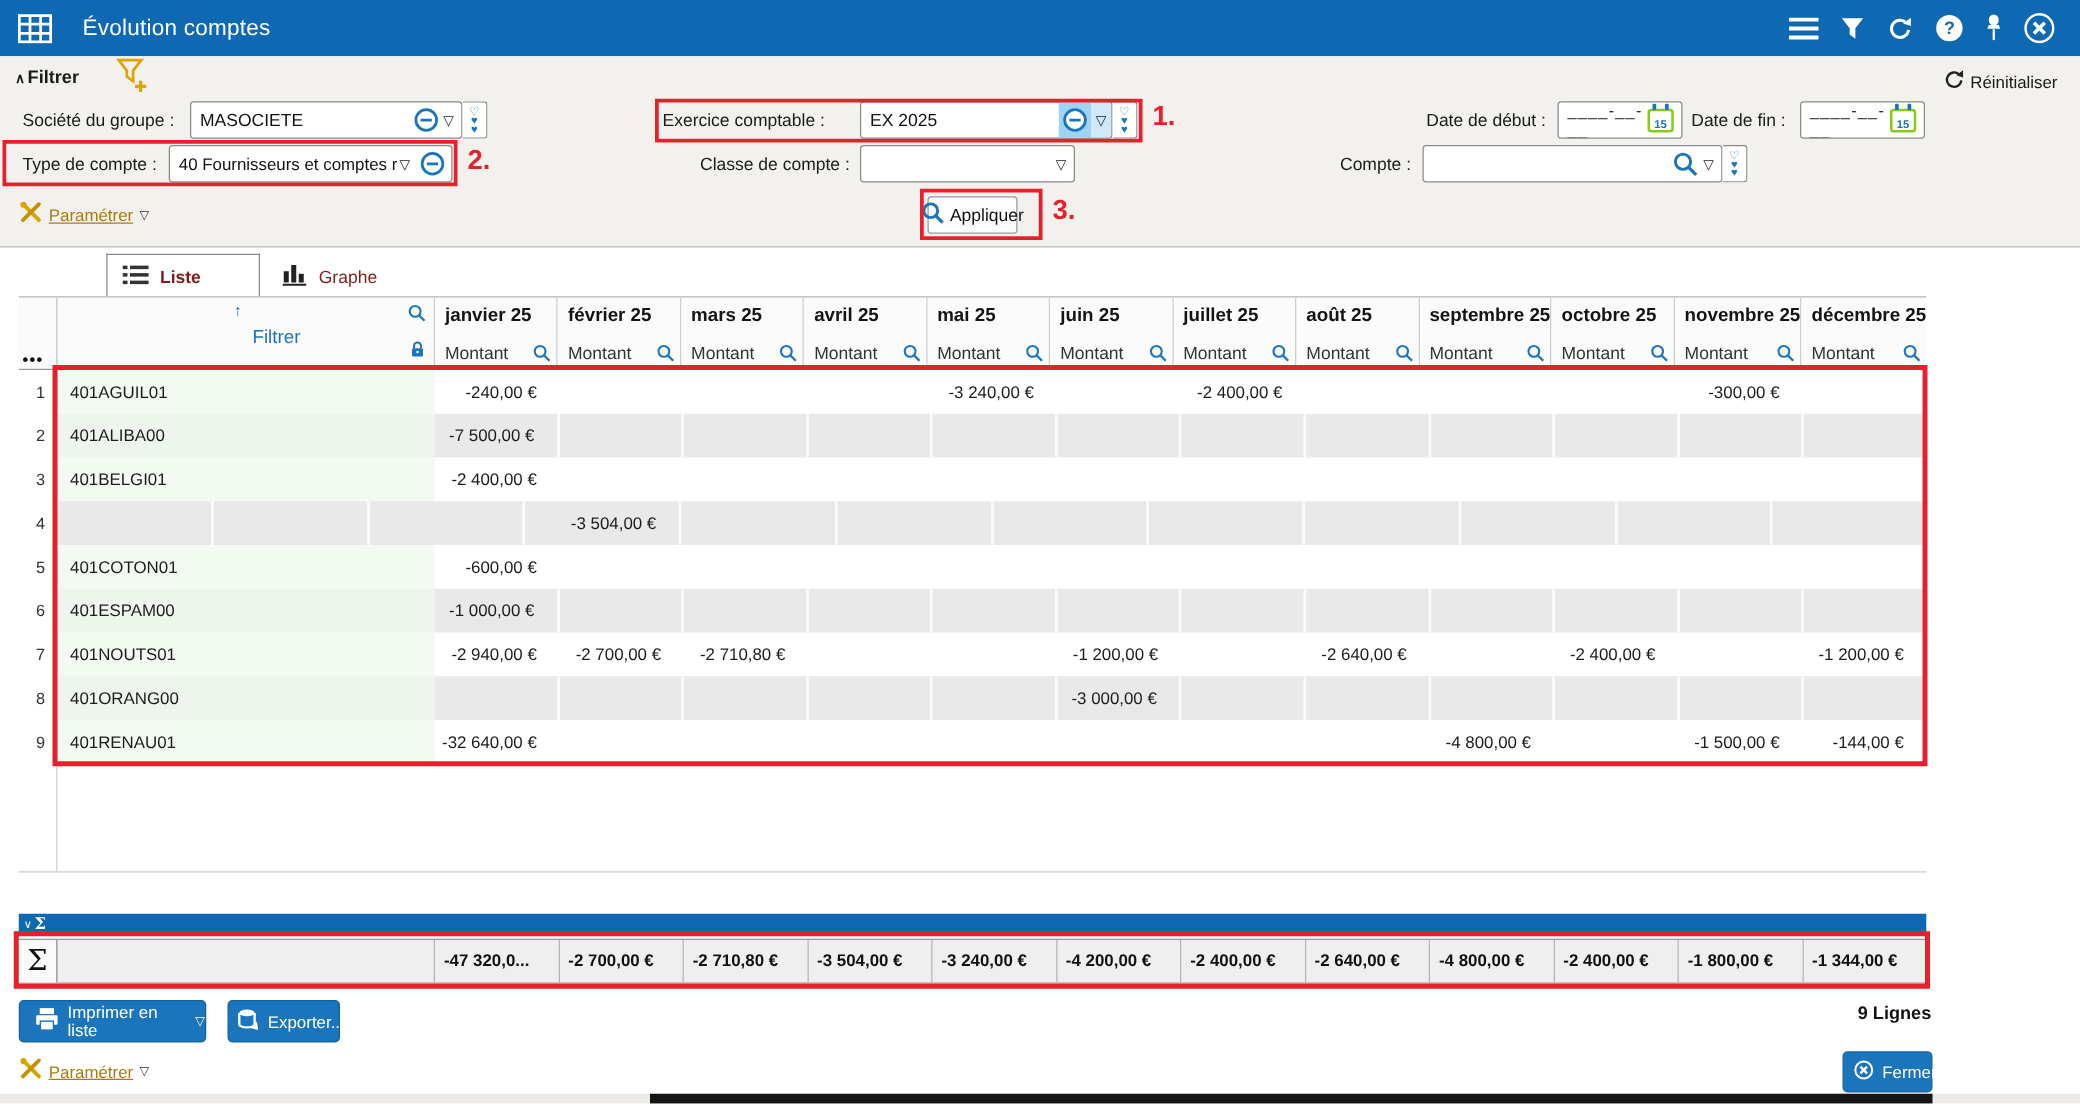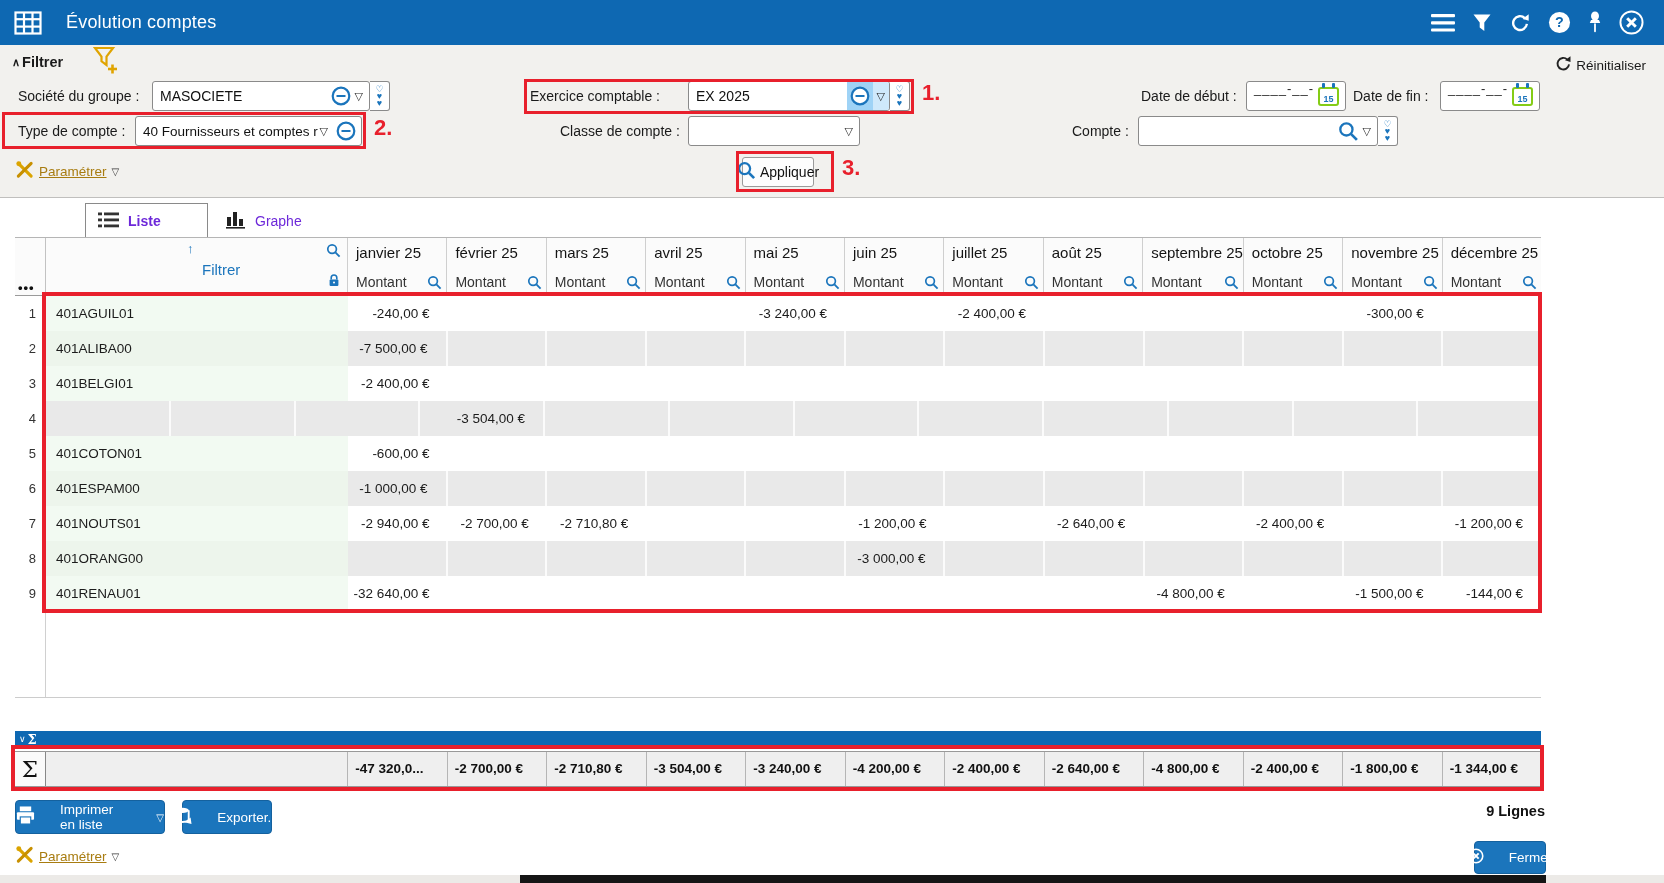--- a/index.html
+++ b/index.html
@@ -50,40 +50,40 @@
   .param{position:absolute;display:flex;align-items:center;gap:5px;cursor:pointer;}
   .param-label{font-size:13.5px;color:#a87c10;text-decoration:underline;}
   .param .dd2{font-size:10px;color:#333;}
 
   
   .rbox{position:absolute;border:4px solid #e8202c;box-sizing:border-box;pointer-events:none;}
   .rnum{position:absolute;color:#e8202c;font-weight:bold;font-size:22px;font-family:"Liberation Sans",sans-serif;}
 
   
   .tab{position:absolute;display:flex;align-items:center;gap:9px;box-sizing:border-box;
-       padding:0 12px;cursor:pointer;font-size:14px;color:#6d28d9;}
+       padding:0 12px;cursor:pointer;font-size:14px;color:#7f1d1d;}
   .tab-liste{left:85px;top:203px;width:123px;height:35px;background:#fff;
              border:1px solid #8a8a8a;border-bottom:none;font-weight:bold;}
   .tab-graphe{left:214px;top:205px;width:135px;height:32px;}
 
   
   .thead{position:absolute;left:15px;top:237px;width:1526px;height:59px;display:flex;
          background:#fbfbfb;border-top:1px solid #b5b5b5;border-bottom:1px solid #9a9a9a;box-sizing:border-box;}
   .th-gutter{width:31px;border-right:1px solid #c2c2c2;position:relative;box-sizing:border-box;}
   .th-ellipsis{position:absolute;bottom:0px;left:3px;font-weight:bold;color:#111;
                font-size:13px;letter-spacing:1px;cursor:pointer;}
   .th-compte{width:302px;border-right:1px solid #cfcfcf;position:relative;box-sizing:border-box;}
   .sortasc{position:absolute;left:141px;top:3px;color:#1b75bc;font-size:13px;font-weight:bold;cursor:pointer;}
   .compte-label{position:absolute;left:156px;top:23px;color:#1b75bc;font-size:15px;cursor:pointer;}
   .srch-c{position:absolute;right:6px;top:5px;cursor:pointer;}
   .lockic{position:absolute;right:7px;bottom:3px;}
   .th-months{flex:1;display:flex;}
   .th-m{flex:1;border-right:1px solid #cfcfcf;position:relative;padding:6px 0 0 8px;box-sizing:border-box;}
   .th-m:last-child{border-right:none;}
-  .m-name{font-size:15px;font-weight:normal;color:#141414;white-space:nowrap;}
+  .m-name{font-size:15px;font-weight:bold;color:#141414;white-space:nowrap;}
   .m-sub{position:absolute;bottom:5px;left:8px;right:4px;display:flex;
          justify-content:space-between;align-items:center;font-size:14px;color:#333;}
   .sicon{display:flex;align-items:center;cursor:pointer;}
 
   
   .tbody{position:absolute;left:15px;top:296px;width:1526px;}
   .trow{display:flex;height:35px;font-size:13.5px;color:#1c1c1c;}
   .td-num{width:31px;text-align:right;padding-right:9px;line-height:35px;color:#333;
           font-size:13px;box-sizing:border-box;border-right:1px solid #d0d0d0;}
   .td-acct{width:302px;line-height:35px;padding-left:10px;background:#f2faf2;
@@ -107,22 +107,22 @@
         font-weight:bold;font-size:13.5px;color:#111;box-sizing:border-box;}
   .ts-sigma{width:31px;background:#fafafa;border-right:1px solid #888;display:flex;align-items:center;
             justify-content:center;font-size:23px;font-weight:normal;font-family:"DejaVu Serif",serif;box-sizing:border-box;}
   .ts-acct{width:302px;border-right:1px solid #b5b5b5;box-sizing:border-box;}
   .ts-v{flex:1;border-right:1px solid #b5b5b5;text-align:right;padding-right:23px;line-height:34px;
         overflow:hidden;white-space:nowrap;box-sizing:border-box;}
   .ts-v:last-child{border-right:none;}
 
   
   .btn{position:absolute;background:#1b75bc;border:1px solid #14619e;border-radius:4px;color:#fff;
-       font-size:13.5px;display:flex;align-items:center;justify-content:center;gap:25px;
-       cursor:pointer;box-sizing:border-box;}
+       font-size:13.5px;display:flex;align-items:center;justify-content:center;gap:7px;
+       cursor:pointer;box-sizing:border-box;padding-left:12px;}
   .btn .dd3{font-size:10px;}
   #btn-print{left:15px;top:800px;width:150px;height:34px;}
   #btn-export{left:182px;top:800px;width:90px;height:34px;}
   .count{position:absolute;right:119px;top:803px;font-weight:bold;font-size:14.5px;color:#111;}
   #btn-close{right:118px;top:841px;width:72px;height:33px;}
   .bottomstrip{position:absolute;left:0;top:875px;width:1664px;height:8px;background:#eceae7;}
   .bs-black{position:absolute;left:520px;top:875px;width:1026px;height:8px;background:#151515;}
 </style>
 </head>
 <body>

